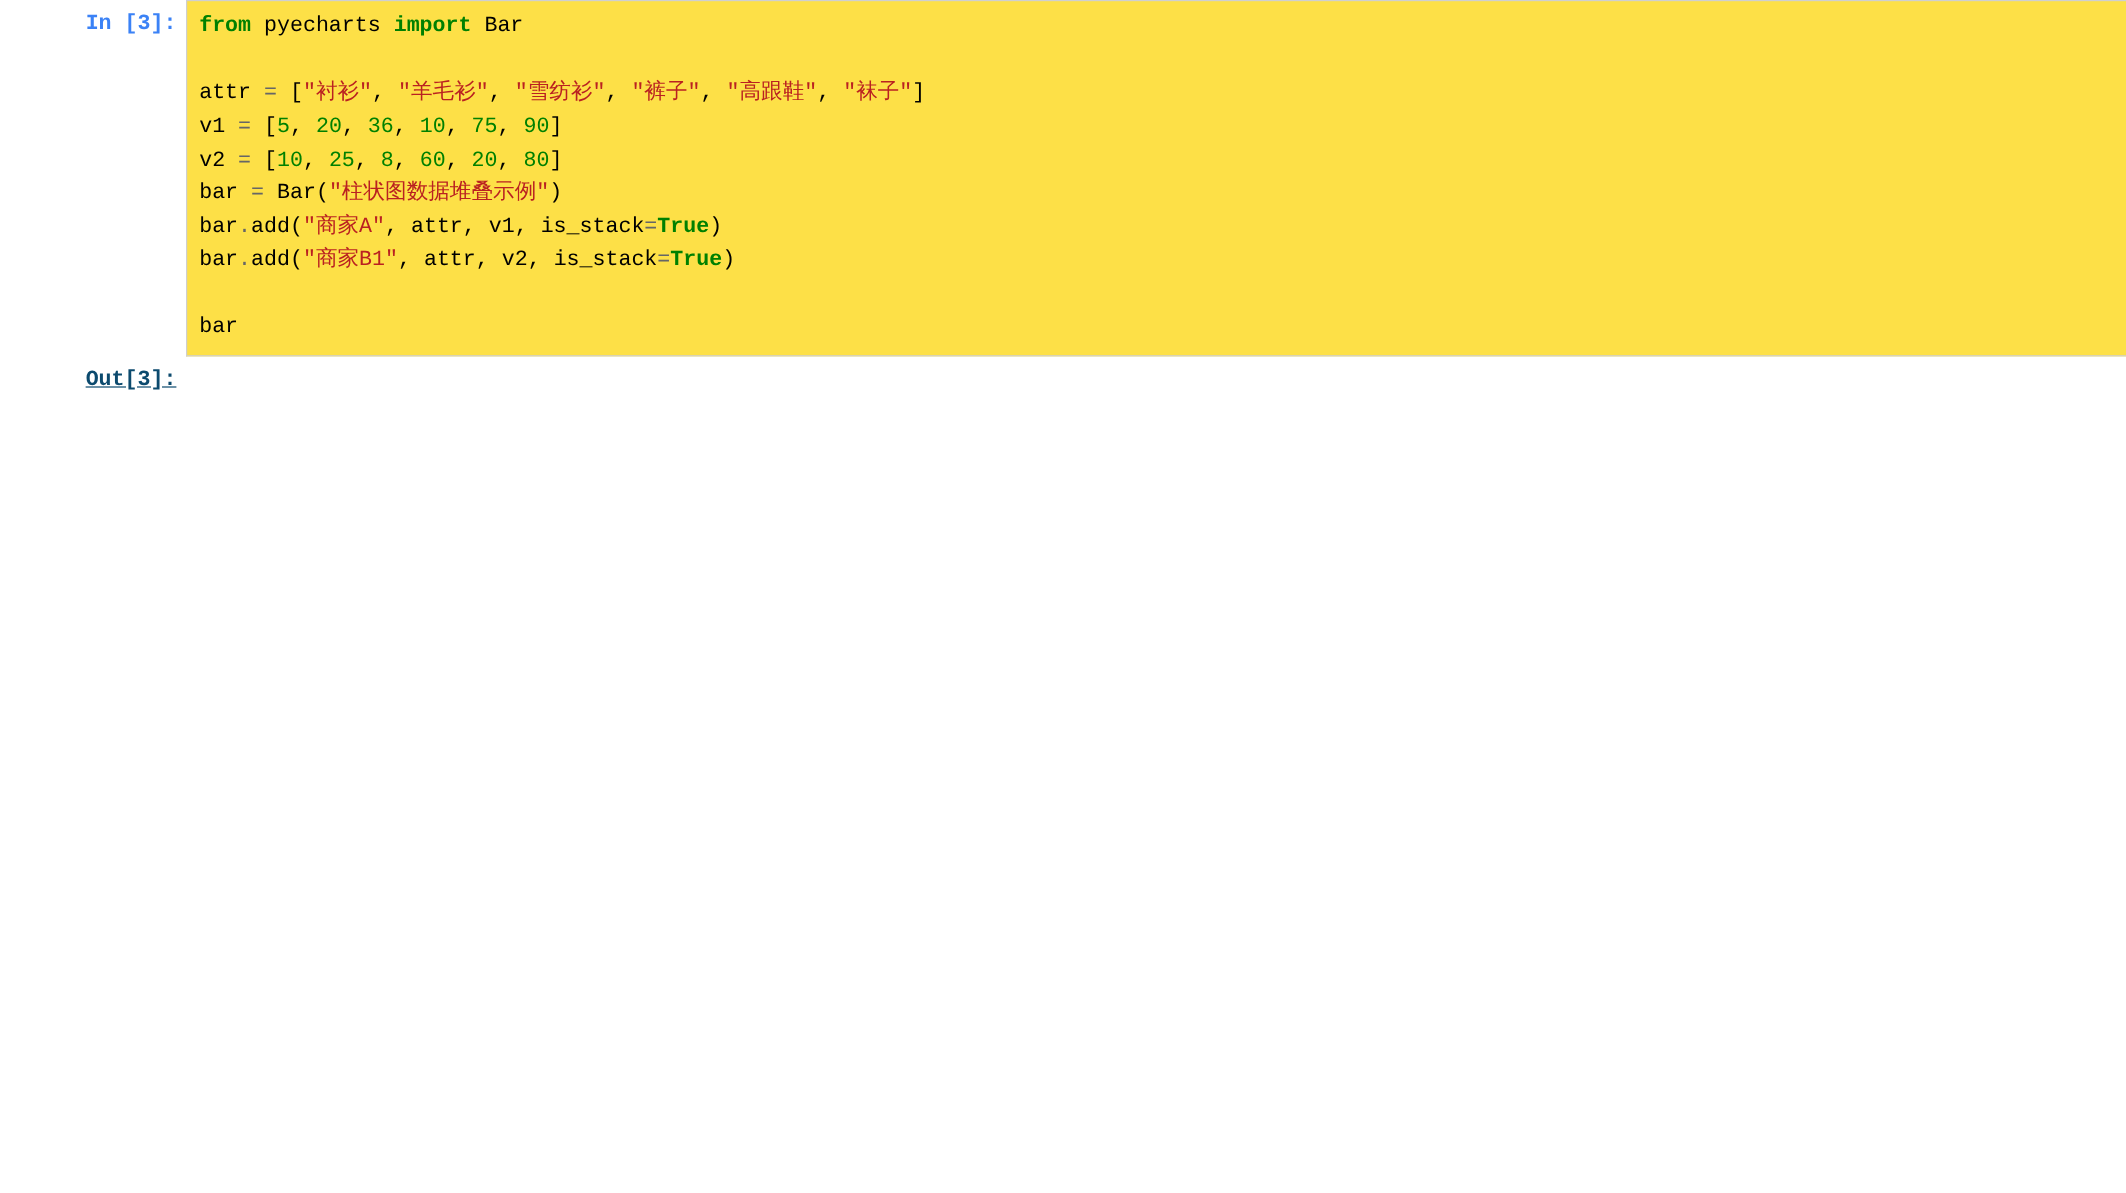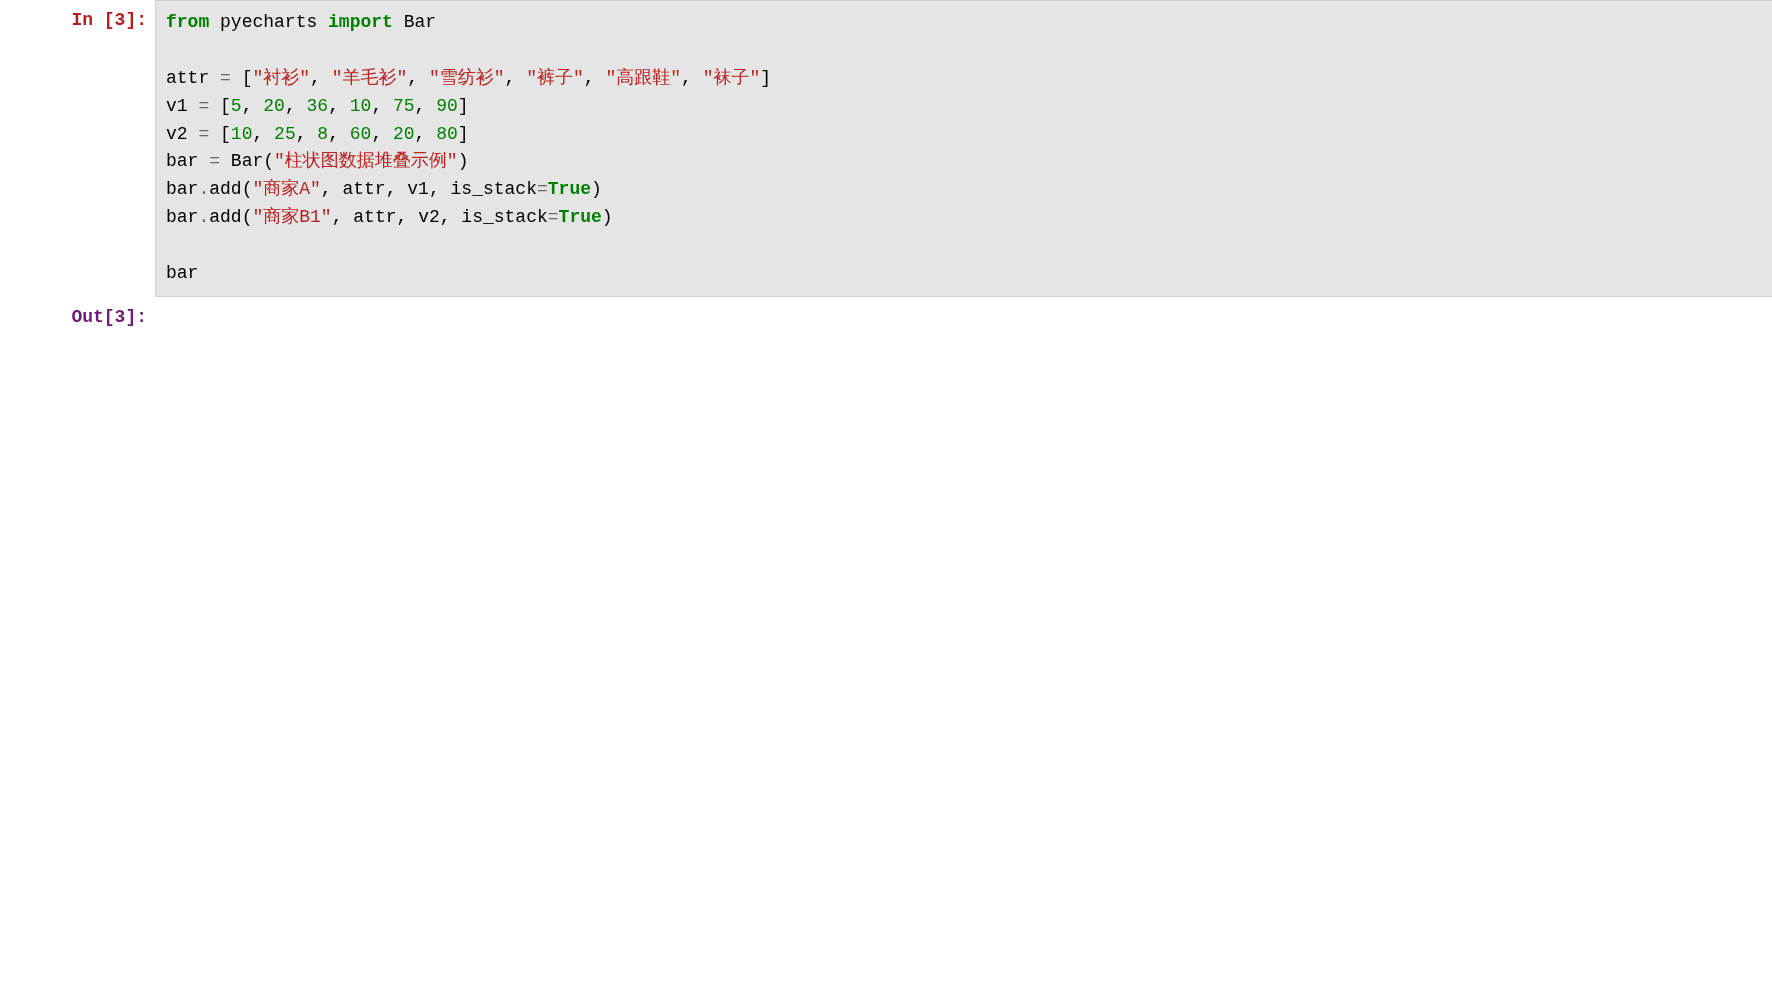--- a/index.html
+++ b/index.html
@@ -19,28 +19,29 @@
       width: 100%;
     }
     .prompt-area {
       width: 155px;
       min-width: 155px;
       text-align: right;
       padding: 10px 8px 0 0;
       font-weight: bold;
     }
     .prompt-in {
-      color: #b91c1c;
+      color: #3b82f6;
     }
     .prompt-out {
-      color: #701a75;
+      color: #0c4a6e;
+      text-decoration: underline;
     }
     .code-area {
       flex: 1;
-      background: #e5e5e5;
+      background: #fde047;
       border: 1px solid #cfcfcf;
       border-right: none;
       padding: 8px 10px;
       line-height: 1.55;
       white-space: pre;
       overflow-x: auto;
     }
     .output-area {
       flex: 1;
       padding: 8px 10px;

